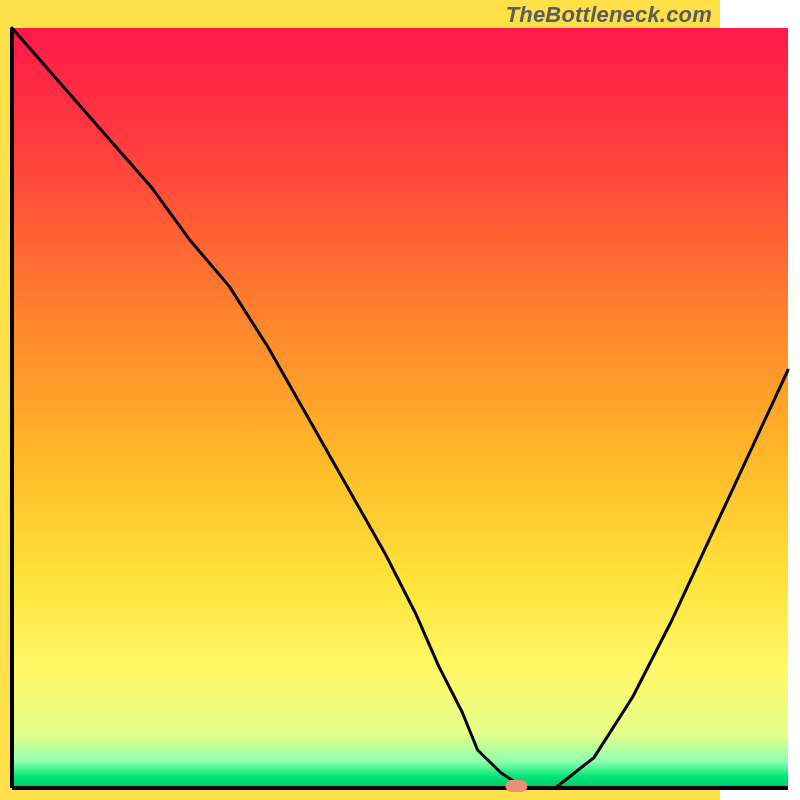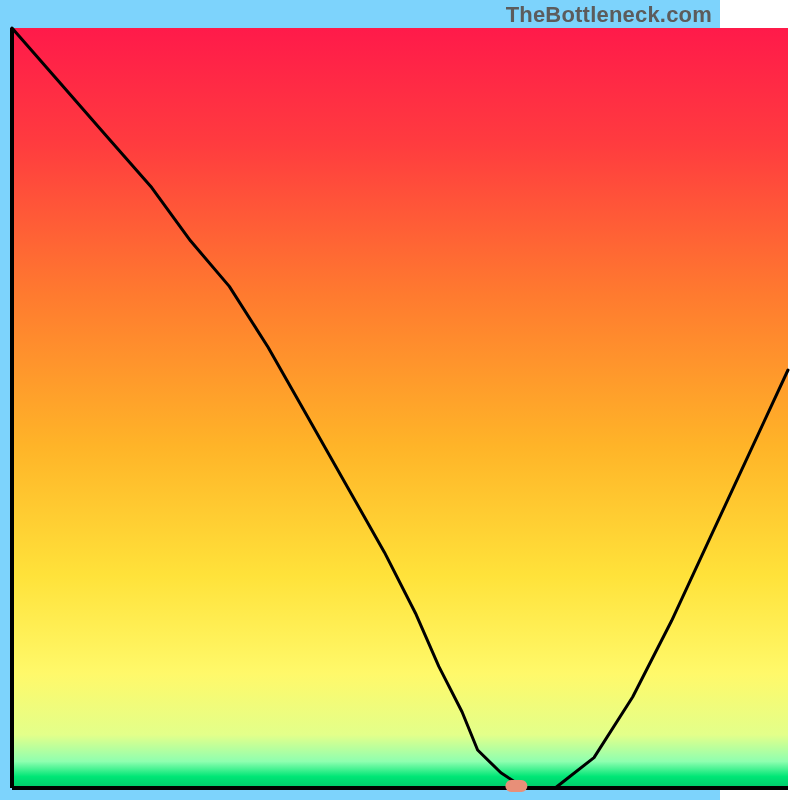--- a/index.html
+++ b/index.html
@@ -7,21 +7,22 @@
     padding: 0;
     width: 800px;
     height: 800px;
     overflow: hidden;
     font-family: Arial, Helvetica, sans-serif;
   }
   .chart-container {
     position: relative;
     width: 720px;
     height: 800px;
-    background: #7dd3fc;
+    background: #fde047;
+    font-style: italic;
   }
   .watermark {
     position: absolute;
     top: 2px;
     right: 8px;
     font-size: 22px;
     font-weight: 600;
     color: #5c5c5c;
     letter-spacing: 0.2px;
     z-index: 10;

